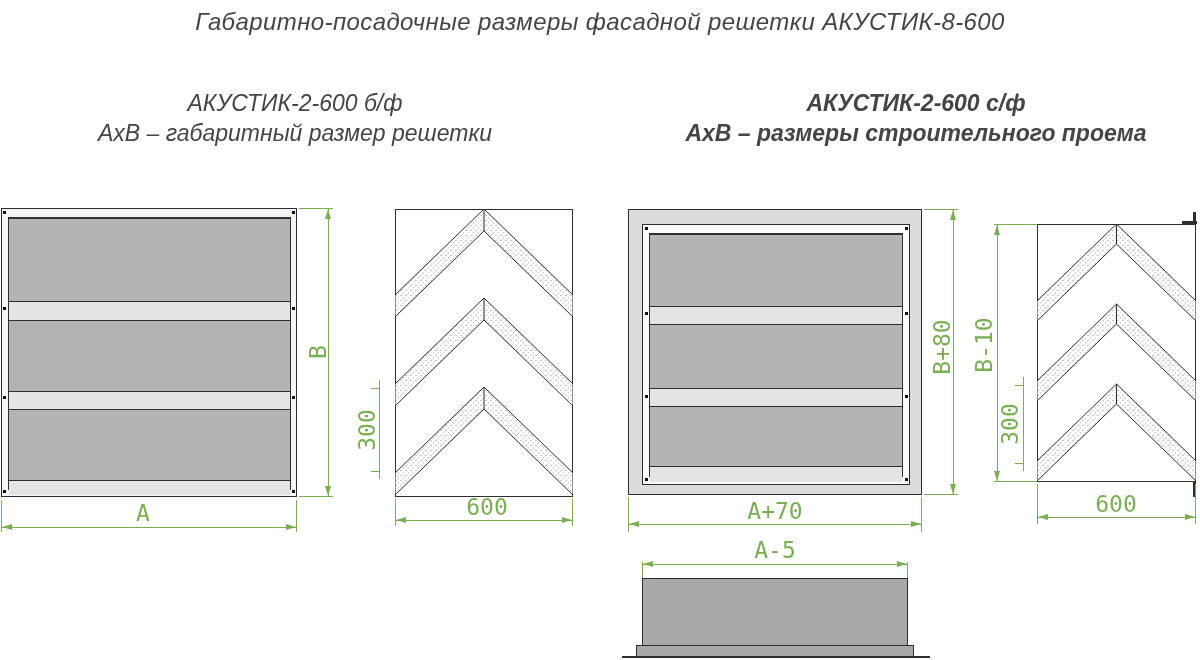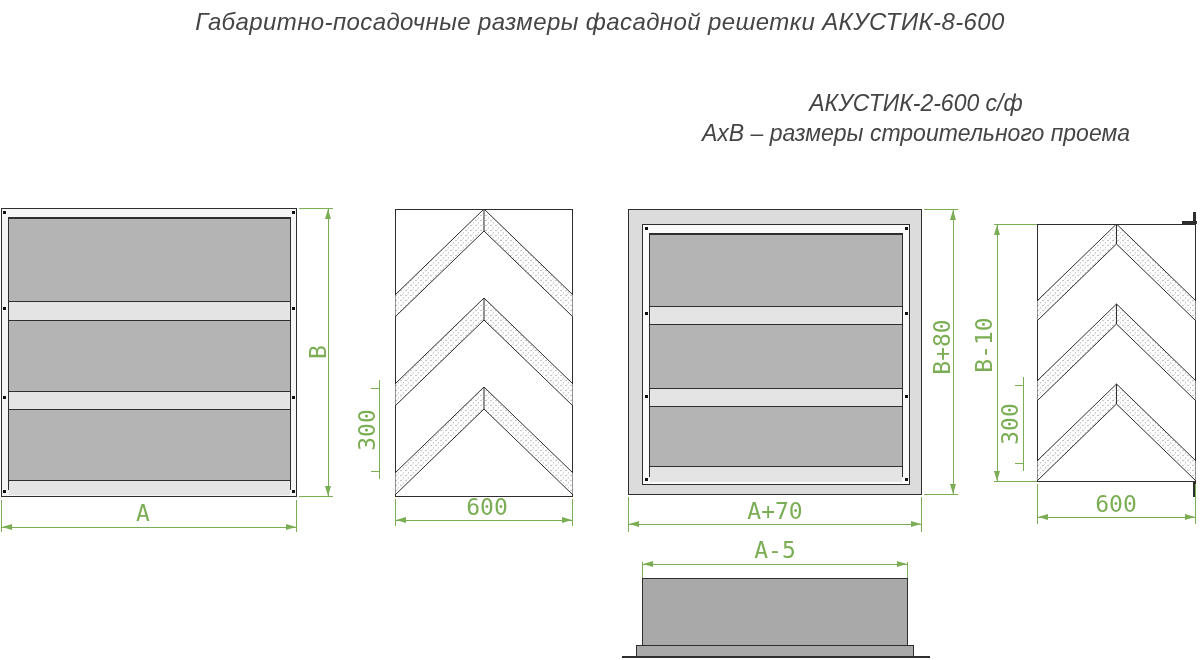--- a/index.html
+++ b/index.html
@@ -28,21 +28,25 @@
   .arr.r{border-top:3px solid transparent;border-bottom:3px solid transparent;border-left:10px solid var(--dimension);}
   .arr.u{border-left:3px solid transparent;border-right:3px solid transparent;border-bottom:10px solid var(--dimension);}
   .arr.d{border-left:3px solid transparent;border-right:3px solid transparent;border-top:10px solid var(--dimension);}
 </style>
 </head>
 <body>
 
 <div id="canvas">
 
   <div class="abs title">Габаритно-посадочные размеры фасадной решетки АКУСТИК-8-600</div>
-  <div class="abs sec-head" style="left:632px;top:88px;width:568px;">
+  <div class="abs sec-head" style="left:15px;top:88px;width:560px;">
+    <div>АКУСТИК-2-600 б/ф</div>
+    <div>АхВ – габаритный размер решетки</div>
+  </div>
+  <div class="abs sec-head" style="left:632px;top:88px;width:568px;font-weight:bold;">
     <div>АКУСТИК-2-600 с/ф</div>
     <div>АхВ – размеры строительного проема</div>
   </div>
 
   <div class="abs frame" style="left:1px;top:208px;width:296px;height:289px;background:var(--frameFill);">
     <div class="abs panelbox" style="left:6px;top:8px;width:283px;height:273px;border:1px solid var(--ink);">
       <div class="panel" style="height:82px;"></div>
       <div class="strip" style="height:18px;"></div>
       <div class="panel" style="height:70px;"></div>
       <div class="strip" style="height:17px;"></div>

